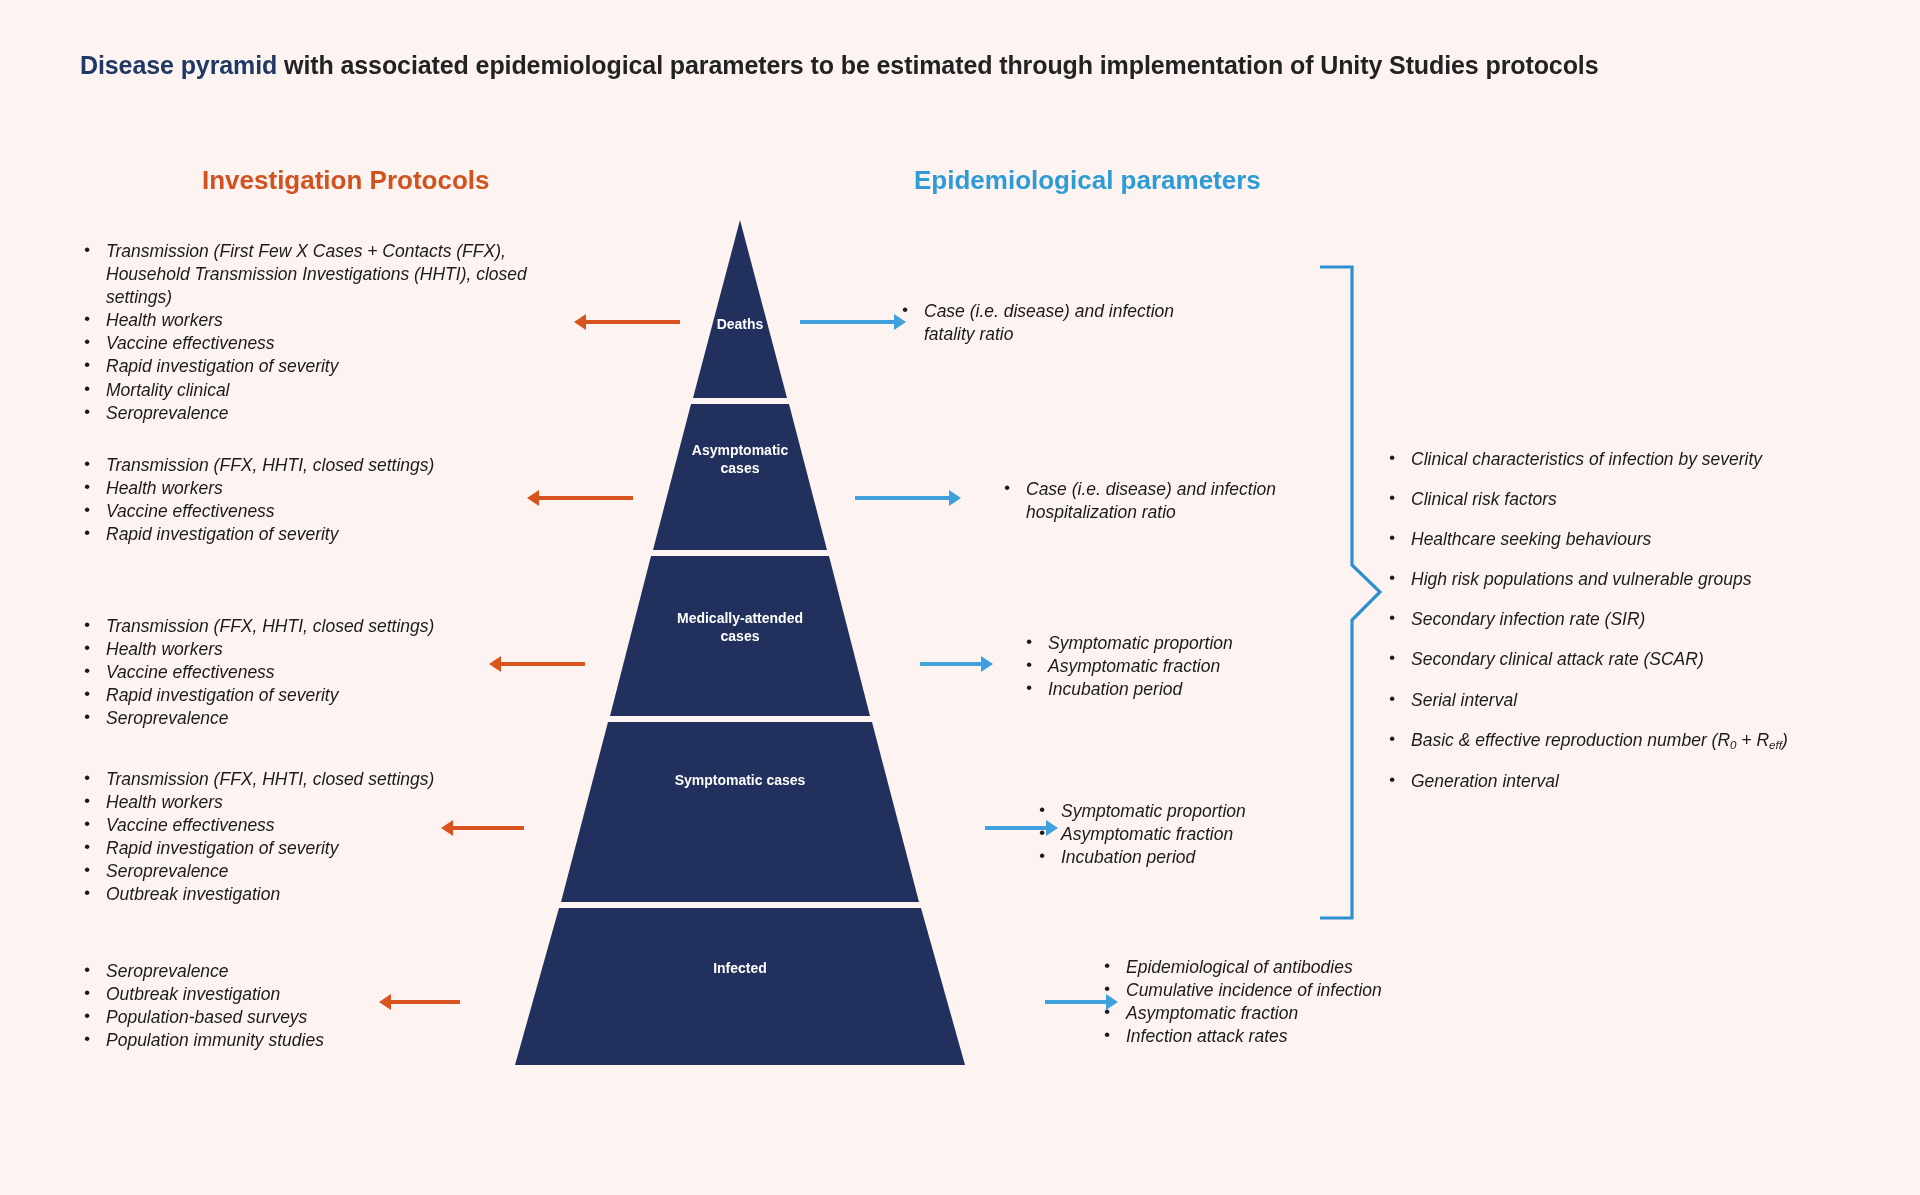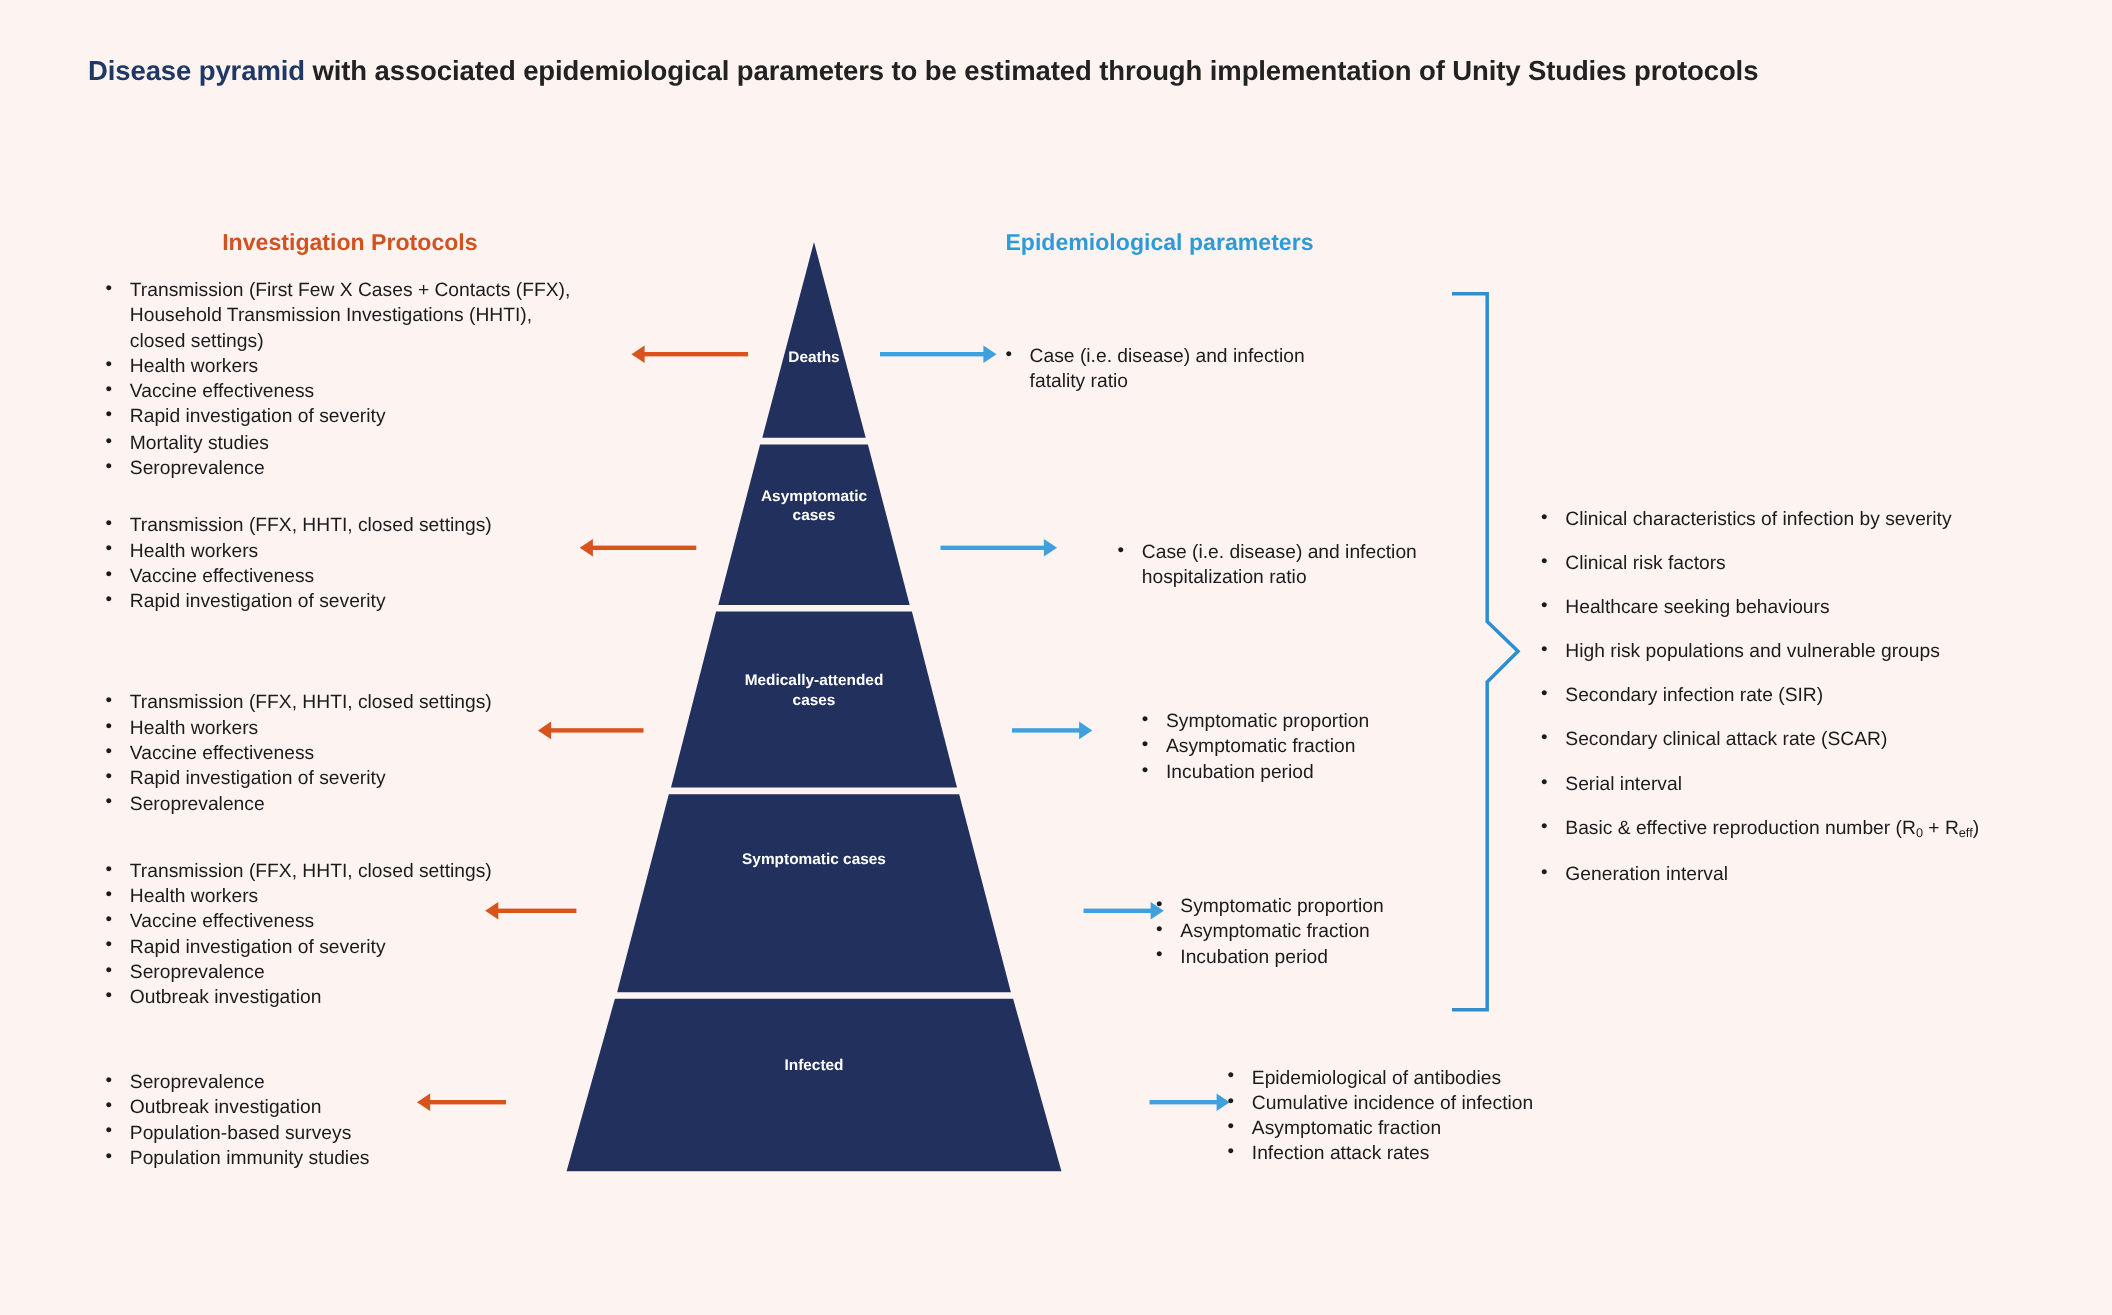--- a/index.html
+++ b/index.html
@@ -20,29 +20,29 @@
     font-size:25px;line-height:1.25;
     color:#1e1e2e;font-weight:700;
     letter-spacing:-0.1px;
     white-space:nowrap;
   }
   .title .accent{color:#1F3864;font-weight:700;}
   .title .rest{color:#222;font-weight:700;}
 
   
   .col-head{
-    position:absolute;font-weight:700;font-size:21px;white-space:nowrap;margin-top:44px;
+    position:absolute;font-weight:700;font-size:26px;white-space:nowrap;
   }
   .col-head.left{left:202px;top:165px;color:#D2521F;}
   .col-head.right{left:914px;top:165px;color:#2E9BD6;}
 
   
   ul.blist{
-    list-style:none;margin:12px;padding:0;
-    font-size:17.5px;line-height:1.32;color:#1b1b1b;
+    list-style:none;margin:0;padding:0;
+    font-size:17.5px;line-height:1.32;color:#1b1b1b;font-style:italic;
   }
   ul.blist li{
     position:relative;padding-left:26px;margin:0;
   }
   ul.blist li::before{
     content:"\2022";position:absolute;left:4px;top:-1px;
     font-size:17px;color:#1b1b1b;line-height:1.32;
   }
   ul.blist.spaced li{margin-bottom:17px;}
 
@@ -152,21 +152,21 @@
   <div class="arrow blue" style="left:920px;top:662px;width:62px;"></div>
   <div class="arrow blue" style="left:985px;top:826px;width:62px;"></div>
   <div class="arrow blue" style="left:1045px;top:1000px;width:62px;"></div>
 
   <div class="lblock" id="lb0">
     <ul class="blist">
       <li>Transmission (First Few X Cases + Contacts (FFX), Household Transmission Investigations (HHTI), closed settings)</li>
       <li>Health workers</li>
       <li>Vaccine effectiveness</li>
       <li>Rapid investigation of severity</li>
-      <li>Mortality studies</li>
+      <li>Mortality clinical</li>
       <li>Seroprevalence</li>
     </ul>
   </div>
 
   <div class="lblock" id="lb1">
     <ul class="blist">
       <li>Transmission (FFX, HHTI, closed settings)</li>
       <li>Health workers</li>
       <li>Vaccine effectiveness</li>
       <li>Rapid investigation of severity</li>

